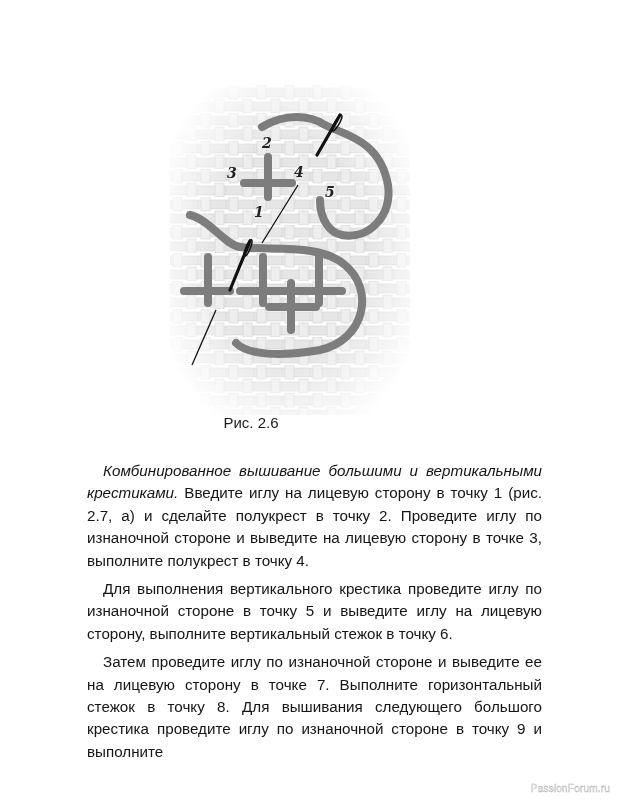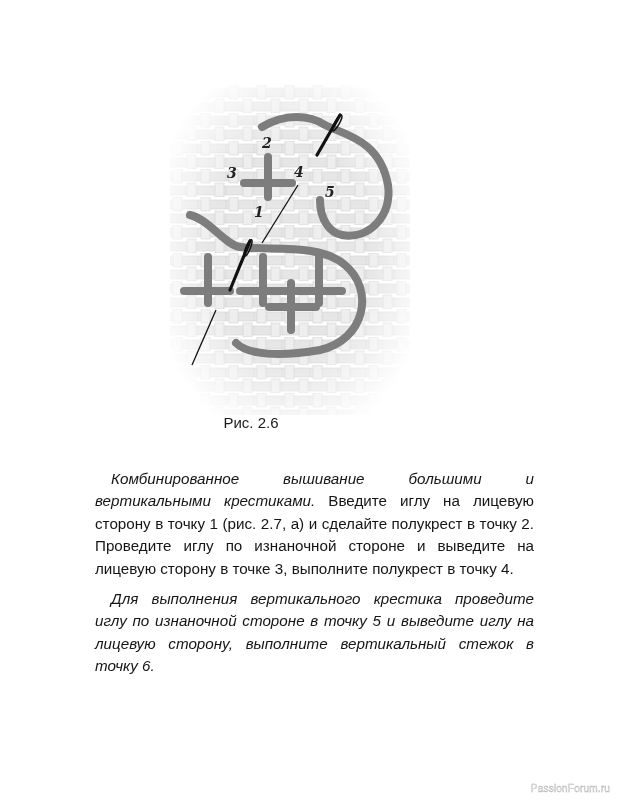--- a/index.html
+++ b/index.html
@@ -4,23 +4,23 @@
 <style>
   html, body { margin: 0; padding: 0; background: #ffffff; }
   body { width: 618px; height: 800px; position: relative; overflow: hidden;
          font-family: "Liberation Sans", sans-serif; color: #111; }
   .figure { position: absolute; left: 170px; top: 85px; width: 240px; height: 330px; }
   .figure svg { display: block; }
   .caption { position: absolute; left: 0; width: 502px; top: 414px; text-align: center;
              font-size: 15px; color: #1a1a1a; }
   .text { position: absolute; left: 87px; top: 460px; width: 455px;
           font-size: 15.2px; line-height: 22.4px; text-align: justify; color: #151515; }
-  .text p { margin: 8px; text-indent: 0; }
+  .text p { margin: 0; text-indent: 0; }
   .text p.indent { text-indent: 16px; }
-  .text p + p { margin-top: 6px; font-style: italic; }
+  .text p + p { margin-top: 6px; }
   .text em { font-style: italic; }
   .watermark { position: absolute; right: 8px; bottom: 6px; font-size: 10px;
                color: #fff; -webkit-text-stroke: 0.4px #aaa; letter-spacing: 0.2px; text-align: right; }
 </style>
 </head>
 <body>
 
 <div class="figure">
   <svg width="240" height="330" viewBox="0 0 240 330">
     <defs>
@@ -75,15 +75,16 @@
       <text x="155" y="112">5</text>
     </g>
   </svg>
 </div>
 
 <div class="caption">Рис. 2.6</div>
 
 <div class="text">
   <p class="indent"><em>Комбинированное вышивание большими и вертикальными крестиками.</em><span> Введите иглу на лицевую сторону в точку 1 (рис. 2.7, а) и сделайте полукрест в точку 2. Проведите иглу по изнаночной стороне и выведите на лицевую сторону в точке 3, выполните полукрест в точку 4.</span></p>
   <p class="indent">Для выполнения вертикального крестика проведите иглу по изнаночной стороне в точку 5 и выведите иглу на лицевую сторону, выполните вертикальный стежок в точку 6.</p>
+  <p class="indent">Затем проведите иглу по изнаночной стороне и выведите ее на лицевую сторону в точке 7. Выполните горизонтальный стежок в точку 8. Для вышивания следующего большого крестика проведите иглу по изнаночной стороне в точку 9 и выполните</p>
 </div>
 
 <div class="watermark">PassionForum.ru</div>
 
 </body></html>

